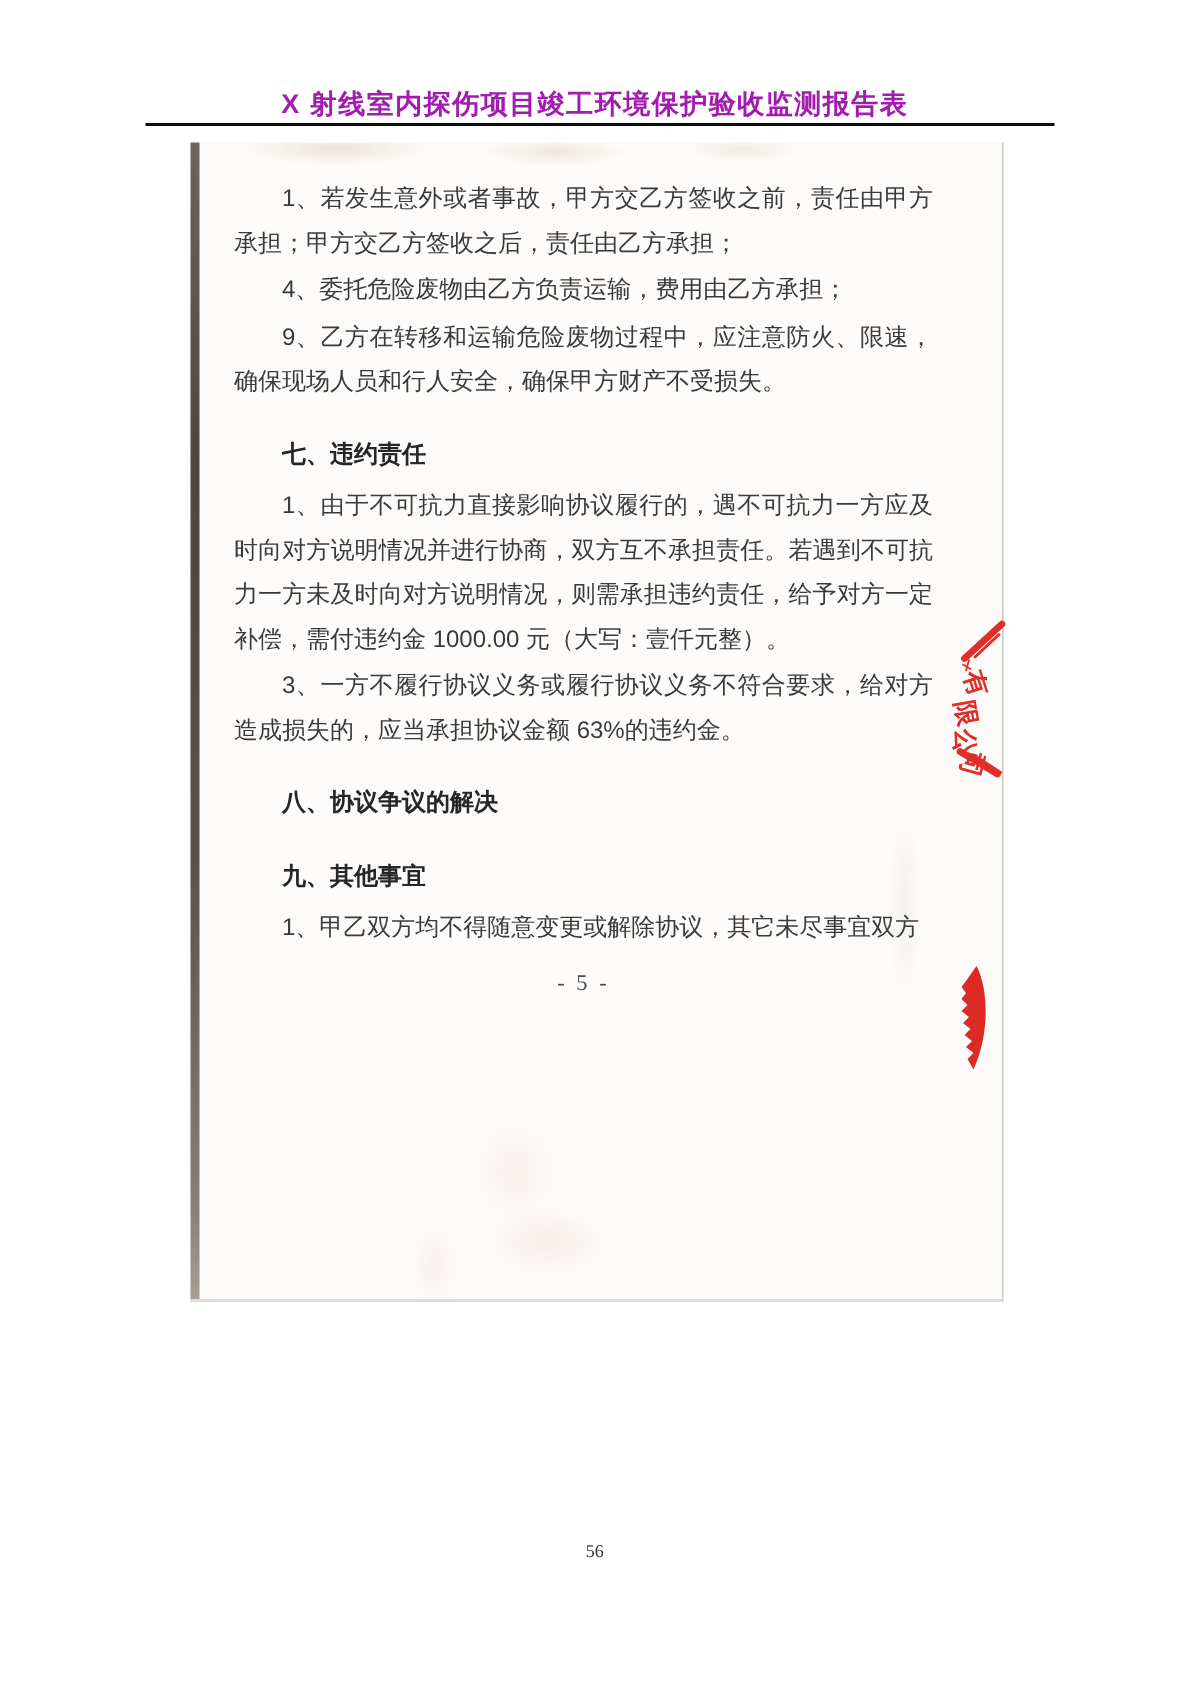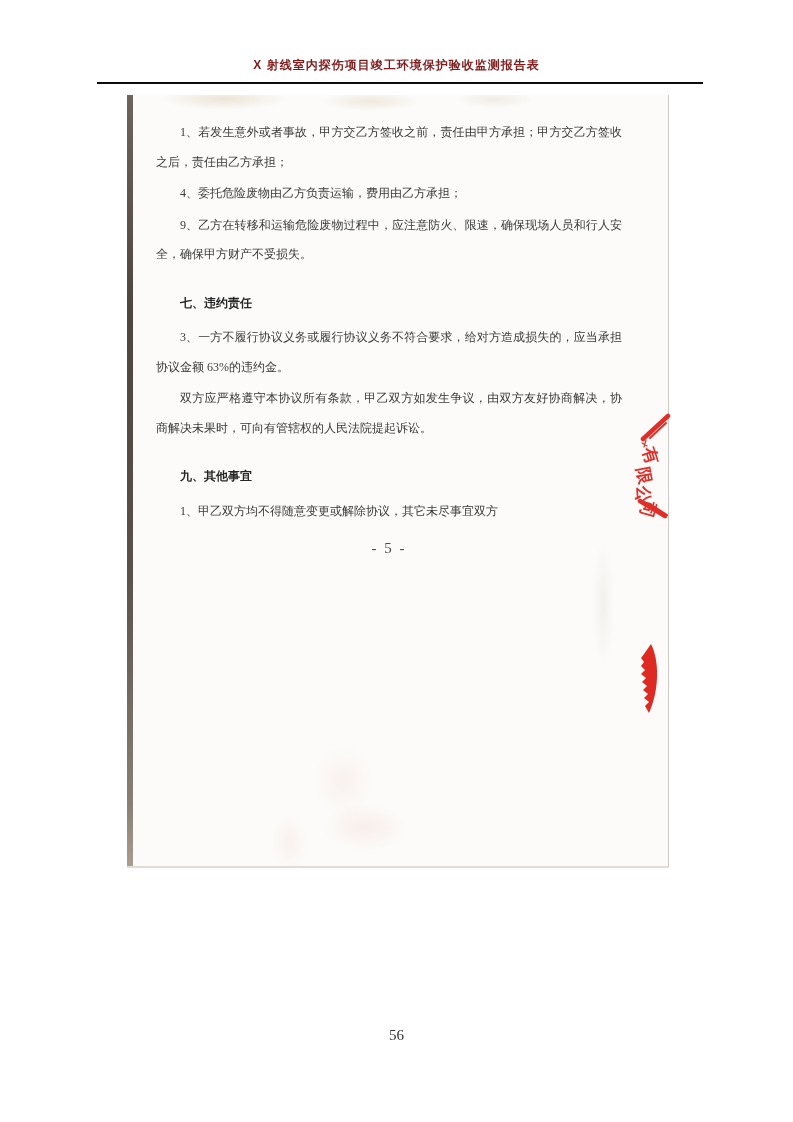--- a/index.html
+++ b/index.html
@@ -2,22 +2,22 @@
 <html><head>
 <meta charset="utf-8">
 <style>
   html,body{margin:0;padding:0;background:#ffffff;}
   .page{
     position:relative;width:793px;height:1122px;background:#ffffff;
     font-family:"Liberation Sans",sans-serif;overflow:hidden;
   }
   .report-title{
     position:absolute;top:57px;left:0;width:100%;
-    text-align:center;font-weight:bold;font-size:12px;letter-spacing:1px;
-    color:#7f1d1d;font-family:"Liberation Sans","DejaVu Sans",sans-serif;
+    text-align:center;font-weight:bold;font-size:18px;letter-spacing:1px;
+    color:#a21caf;font-family:"Liberation Sans","DejaVu Sans",sans-serif;
   }
   .header-rule{
     position:absolute;top:82px;left:97px;width:606px;height:2px;background:#0c0c0c;
   }
   .scan{
     position:absolute;left:127px;top:95px;width:541px;height:771px;
     background:
       radial-gradient(90px 16px at 18% 0.5%, rgba(206,186,152,.35), transparent 70%),
       radial-gradient(70px 14px at 45% 0.8%, rgba(206,186,152,.28), transparent 70%),
       radial-gradient(55px 12px at 68% 0.6%, rgba(200,182,152,.22), transparent 70%),
@@ -28,59 +28,60 @@
       #fcfbf9;
     border-right:1px solid #cdcac5;
     border-bottom:2px solid #e0dcd6;
   }
   .scan-left-edge{
     position:absolute;left:0;top:0;bottom:0;width:6px;
     background:linear-gradient(to bottom,#6f645b,#4e453e 28%,#5b5149 62%,#8a7f74 92%,#a99d90);
   }
   .doc-body{
     margin:23px 0 0 29px;width:466px;
-    font-family:Liberation Serif, serif;
-    font-size:12px;line-height:29.5px;color:#3a3a3a;
+    font-family:Liberation Sans, sans-serif;
+    font-size:16px;line-height:29.5px;color:#3a3a3a;
     text-align:justify;word-break:break-all;
   }
   .doc-body p{margin:0 0 2px 0;text-indent:2em;}
   .doc-body p.doc-heading{font-weight:bold;color:#262626;margin:19px 0 5px 0;}
   .doc-footer{
     margin:14px 0 0 29px;width:466px;text-align:center;
     font-family:"Liberation Serif","DejaVu Serif",serif;
     font-size:15px;color:#4a4a4a;letter-spacing:2px;
   }
   .stamp{position:absolute;}
   .stamp-1{left:503px;top:318px;}
   .stamp-2{left:509px;top:548px;}
   .page-number{
     position:absolute;top:1027px;left:0;width:100%;text-align:center;
     font-family:"Liberation Serif","DejaVu Serif",serif;
-    font-size:15px;color:#333333;
+    font-size:12px;color:#333333;
   }
 </style>
 </head>
 <body>
 
 <div class="page">
 
   <div class="report-title">X 射线室内探伤项目竣工环境保护验收监测报告表</div>
 
   <div class="header-rule"></div>
 
   <div class="scan">
     <div class="scan-left-edge"></div>
 
     <div class="doc-body">
         <p class="doc-para">1、若发生意外或者事故，甲方交乙方签收之前，责任由甲方承担；甲方交乙方签收之后，责任由乙方承担；</p>
         <p class="doc-para">4、委托危险废物由乙方负责运输，费用由乙方承担；</p>
         <p class="doc-para">9、乙方在转移和运输危险废物过程中，应注意防火、限速，确保现场人员和行人安全，确保甲方财产不受损失。</p>
         <p class="doc-heading">七、违约责任</p>
+        <p class="doc-para">1、由于不可抗力直接影响协议履行的，遇不可抗力一方应及时向对方说明情况并进行协商，双方互不承担责任。若遇到不可抗力一方未及时向对方说明情况，则需承担违约责任，给予对方一定补偿，需付违约金 1000.00 元（大写：壹仟元整）。</p>
         <p class="doc-para">3、一方不履行协议义务或履行协议义务不符合要求，给对方造成损失的，应当承担协议金额 63%的违约金。</p>
-        <p class="doc-para">双方应严格遵守本协议所有条款，甲乙双方如发生争议，由双方友好协商解决，协商解决未果时，可向有管辖权的人民法院提起诉讼。</p>
+        <p class="doc-heading">八、协议争议的解决</p>
         <p class="doc-heading">九、其他事宜</p>
         <p class="doc-para">1、甲乙双方均不得随意变更或解除协议，其它未尽事宜双方</p>
       </div>
 
     <div class="doc-footer">- 5 -</div>
 
     <svg class="stamp stamp-1" width="42" height="108" viewBox="0 0 42 108">
       <g fill="none" stroke="#df2f28" stroke-linecap="round">
         <path d="M38 3 L13 26" stroke-width="4.5"></path>
         <path d="M36 10 L20 25" stroke-width="2"></path>

